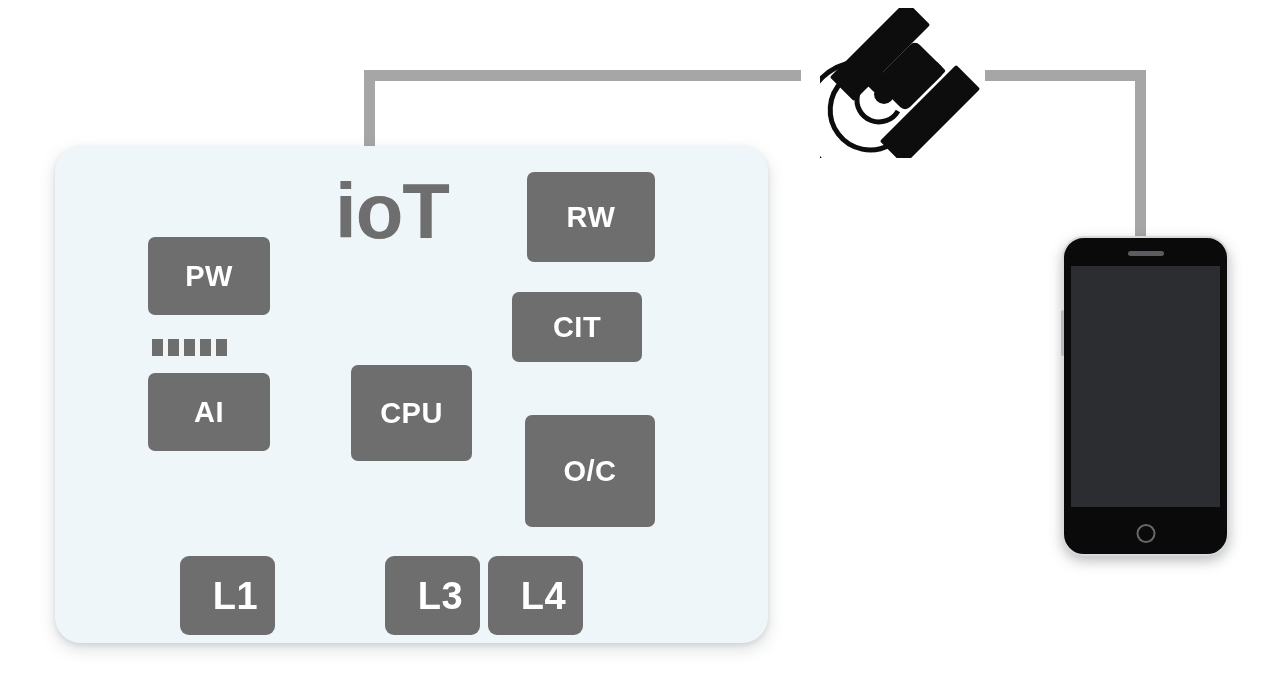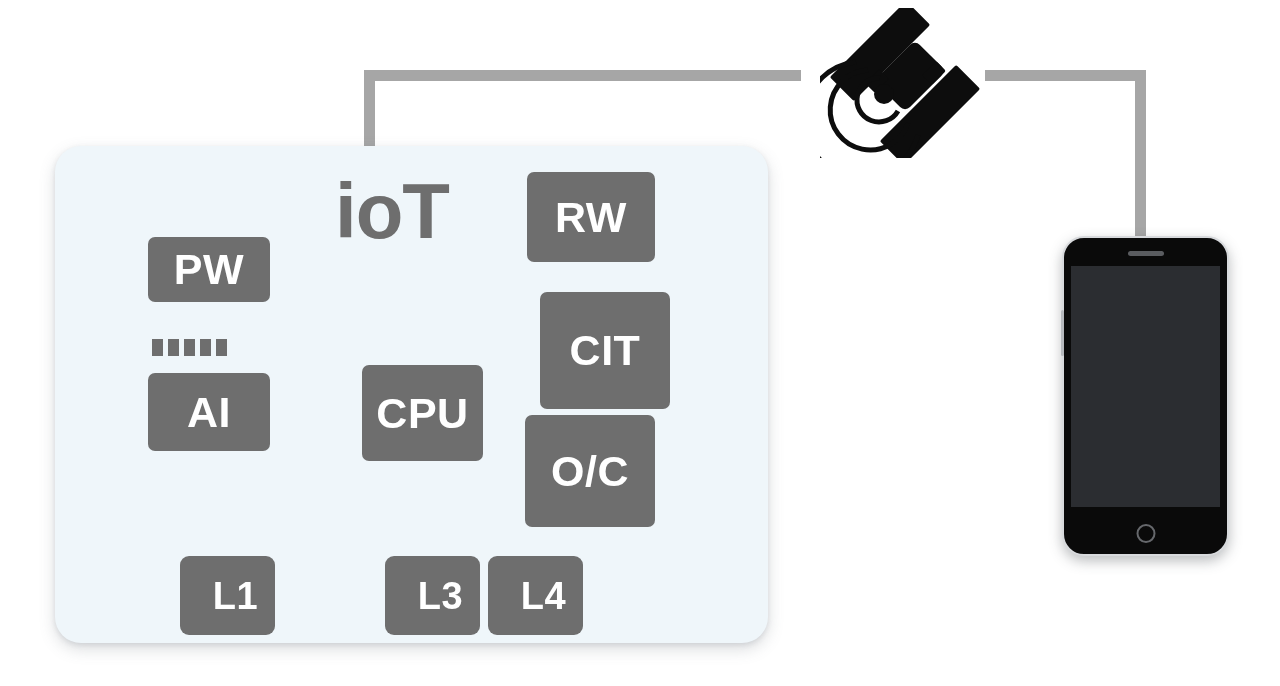--- a/index.html
+++ b/index.html
@@ -44,21 +44,21 @@
     border-radius: 7px;
     color: #ffffff;
     display: flex;
     align-items: center;
     justify-content: center;
     font-weight: bold;
     letter-spacing: 0.5px;
     line-height: 1;
     user-select: none;
   }
-  .mod.big { font-size: 43px; justify-content: center; }
+  .mod.big { font-size: 29px; justify-content: center; }
   .mod.lchip { font-size: 38px; border-radius: 9px; padding-left: 16px; }
 
   #iot-title {
     position: absolute;
     left: 335px;
     top: 172px;
     font-size: 78px;
     font-weight: bold;
     color: #6e6e6e;
     line-height: 1;
@@ -150,45 +150,45 @@
   <div class="pipe" style="left:364px; top:70px; width:11px; height:92px;"></div>
   <div class="pipe" style="left:364px; top:70px; width:437px; height:11px;"></div>
 
   <div class="pipe" style="left:985px; top:70px; width:161px; height:11px;"></div>
   <div class="pipe" style="left:1135px; top:70px; width:11px; height:180px;"></div>
 
   <div id="iot-card"></div>
 
   <div id="iot-title">ioT</div>
 
-  <div class="mod big" style="left:148px; top:237px; width:122px; height:65px;">
+  <div class="mod big" style="left:148px; top:237px; width:122px; height:78px;">
     <span>PW</span>
   </div>
 
   <div id="dot-strip">
     <i></i>
     <i></i>
     <i></i>
     <i></i>
     <i></i>
   </div>
 
   <div class="mod big" style="left:148px; top:373px; width:122px; height:78px;">
     <span>AI</span>
   </div>
 
-  <div class="mod big" style="left:362px; top:365px; width:121px; height:96px;">
+  <div class="mod big" style="left:351px; top:365px; width:121px; height:96px;">
     <span>CPU</span>
   </div>
 
   <div class="mod big" style="left:527px; top:172px; width:128px; height:90px;">
     <span>RW</span>
   </div>
 
-  <div class="mod big" style="left:540px; top:292px; width:130px; height:117px;">
+  <div class="mod big" style="left:512px; top:292px; width:130px; height:70px;">
     <span>CIT</span>
   </div>
 
   <div class="mod big" style="left:525px; top:415px; width:130px; height:112px;">
     <span>O/C</span>
   </div>
 
   <div class="mod lchip" style="left:180px; top:556px; width:79px; height:79px;">
     <span>L1</span>
   </div>

